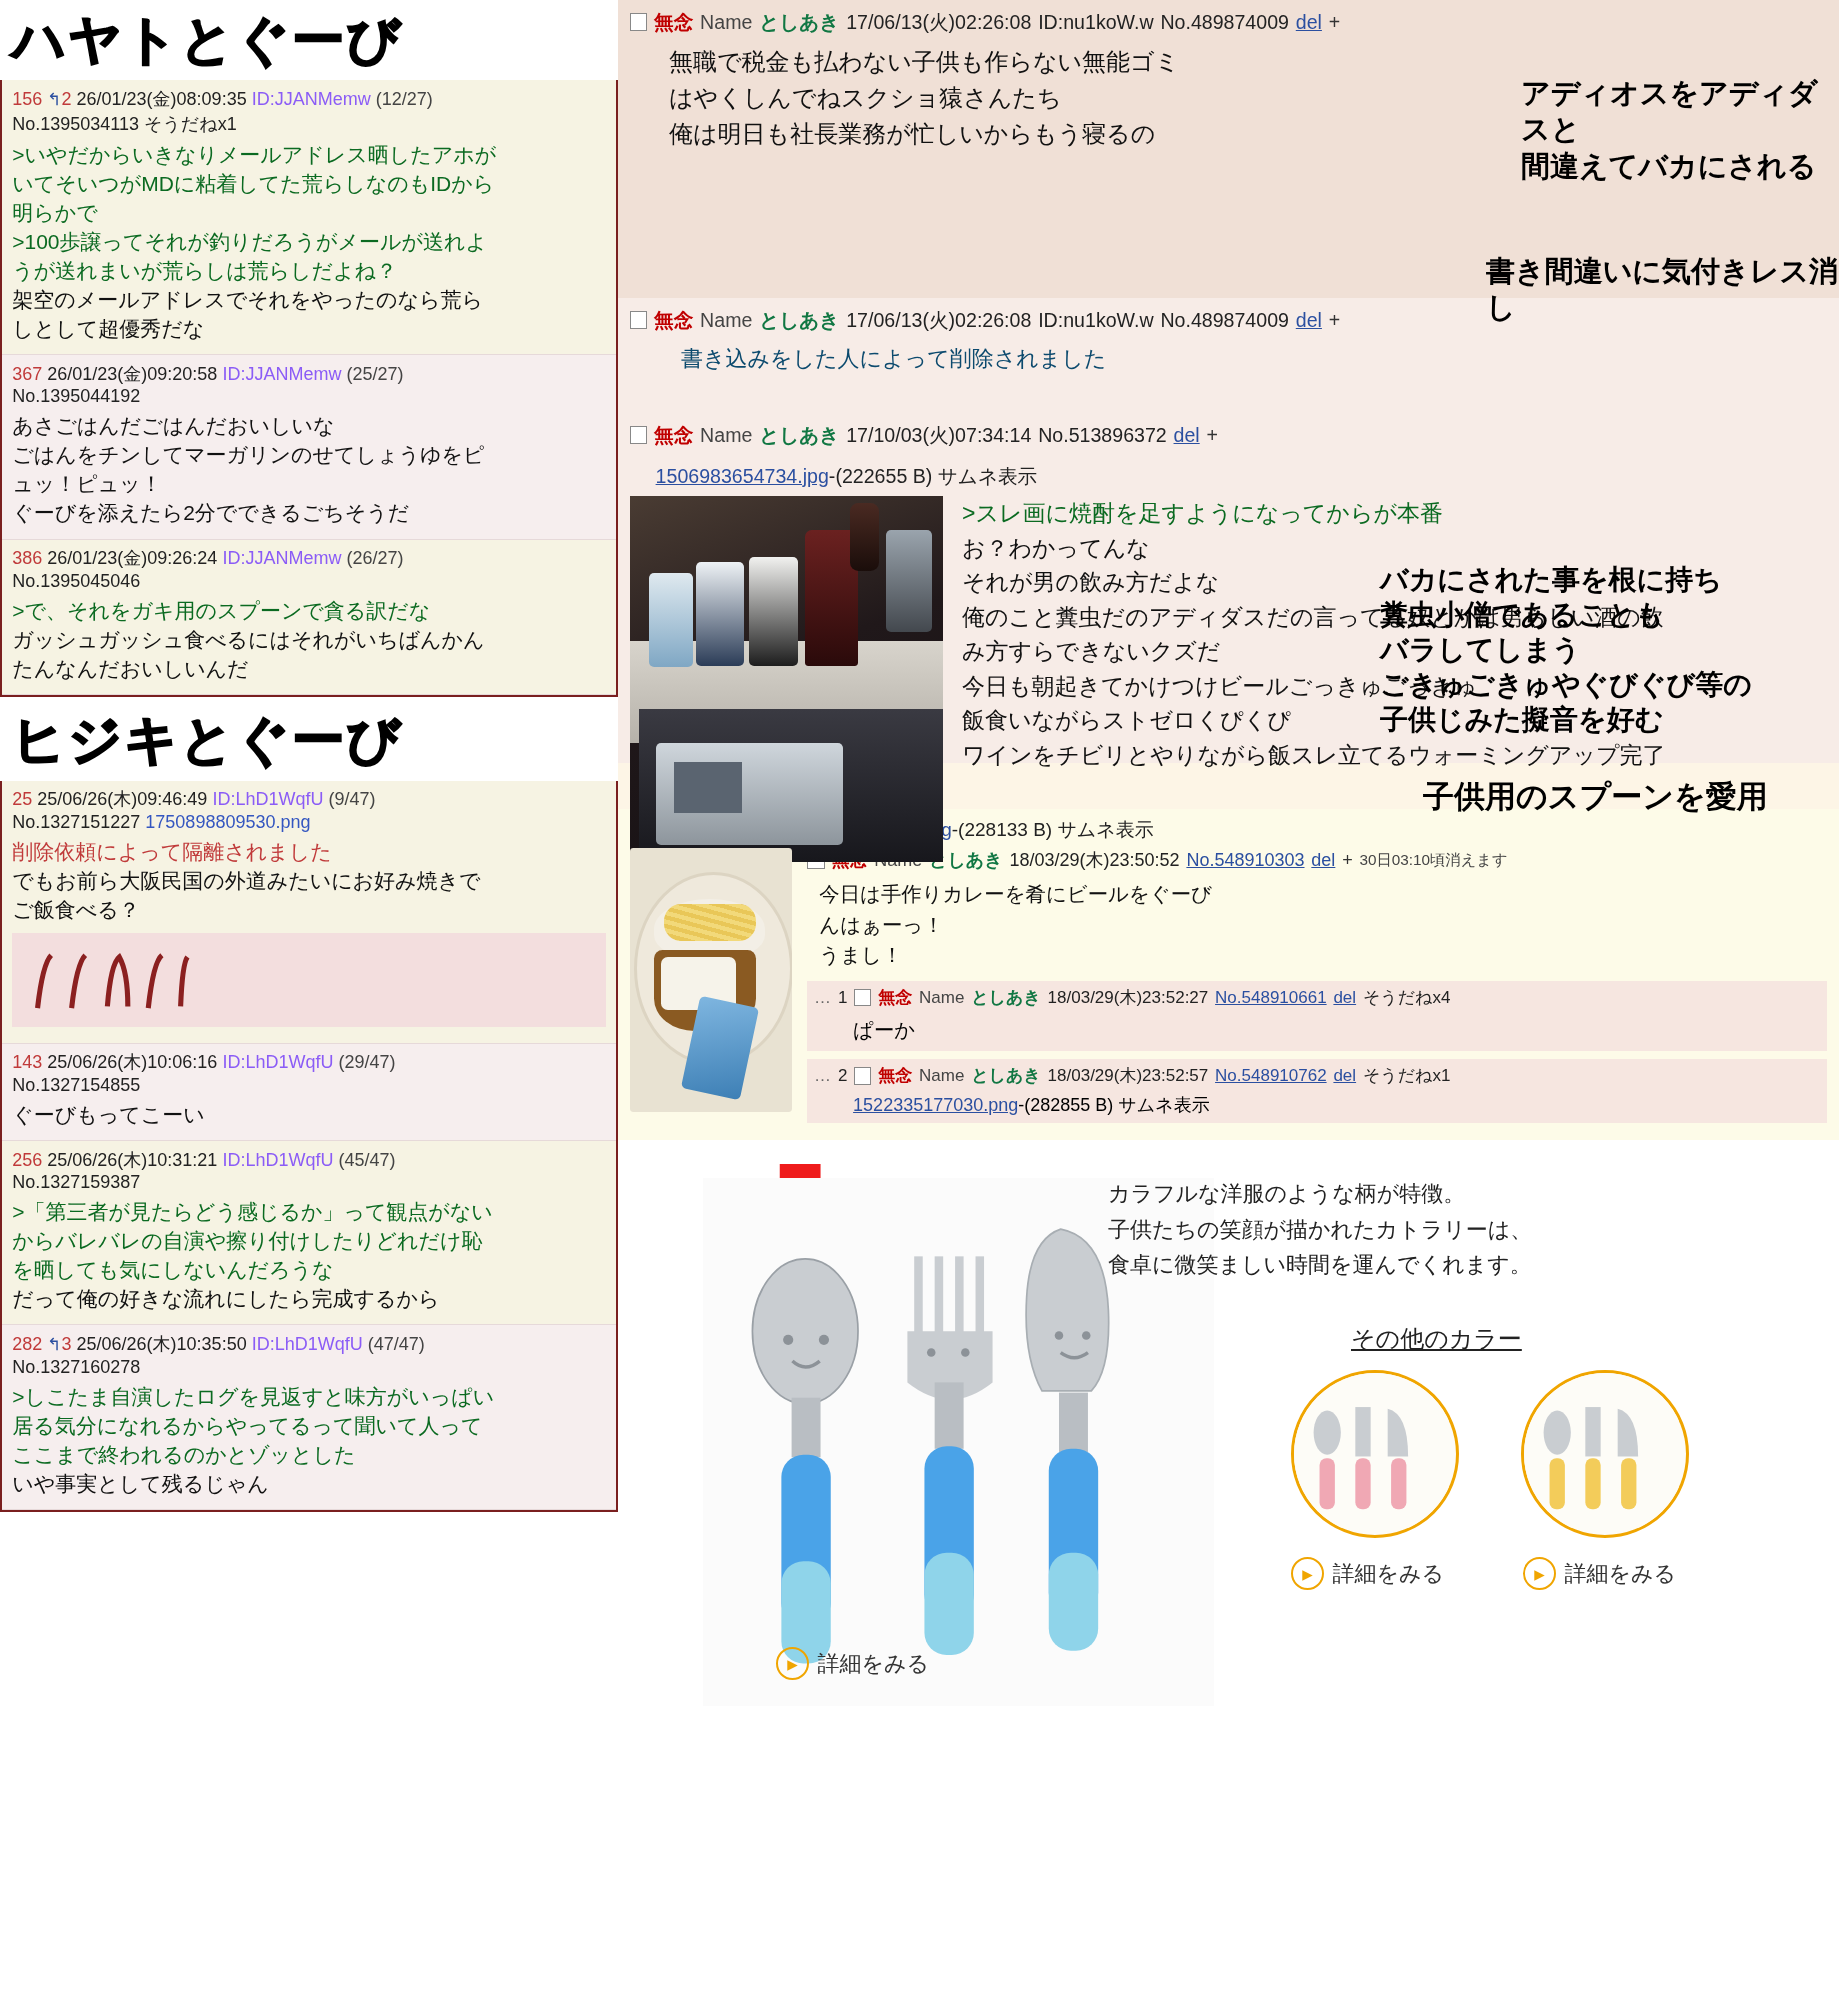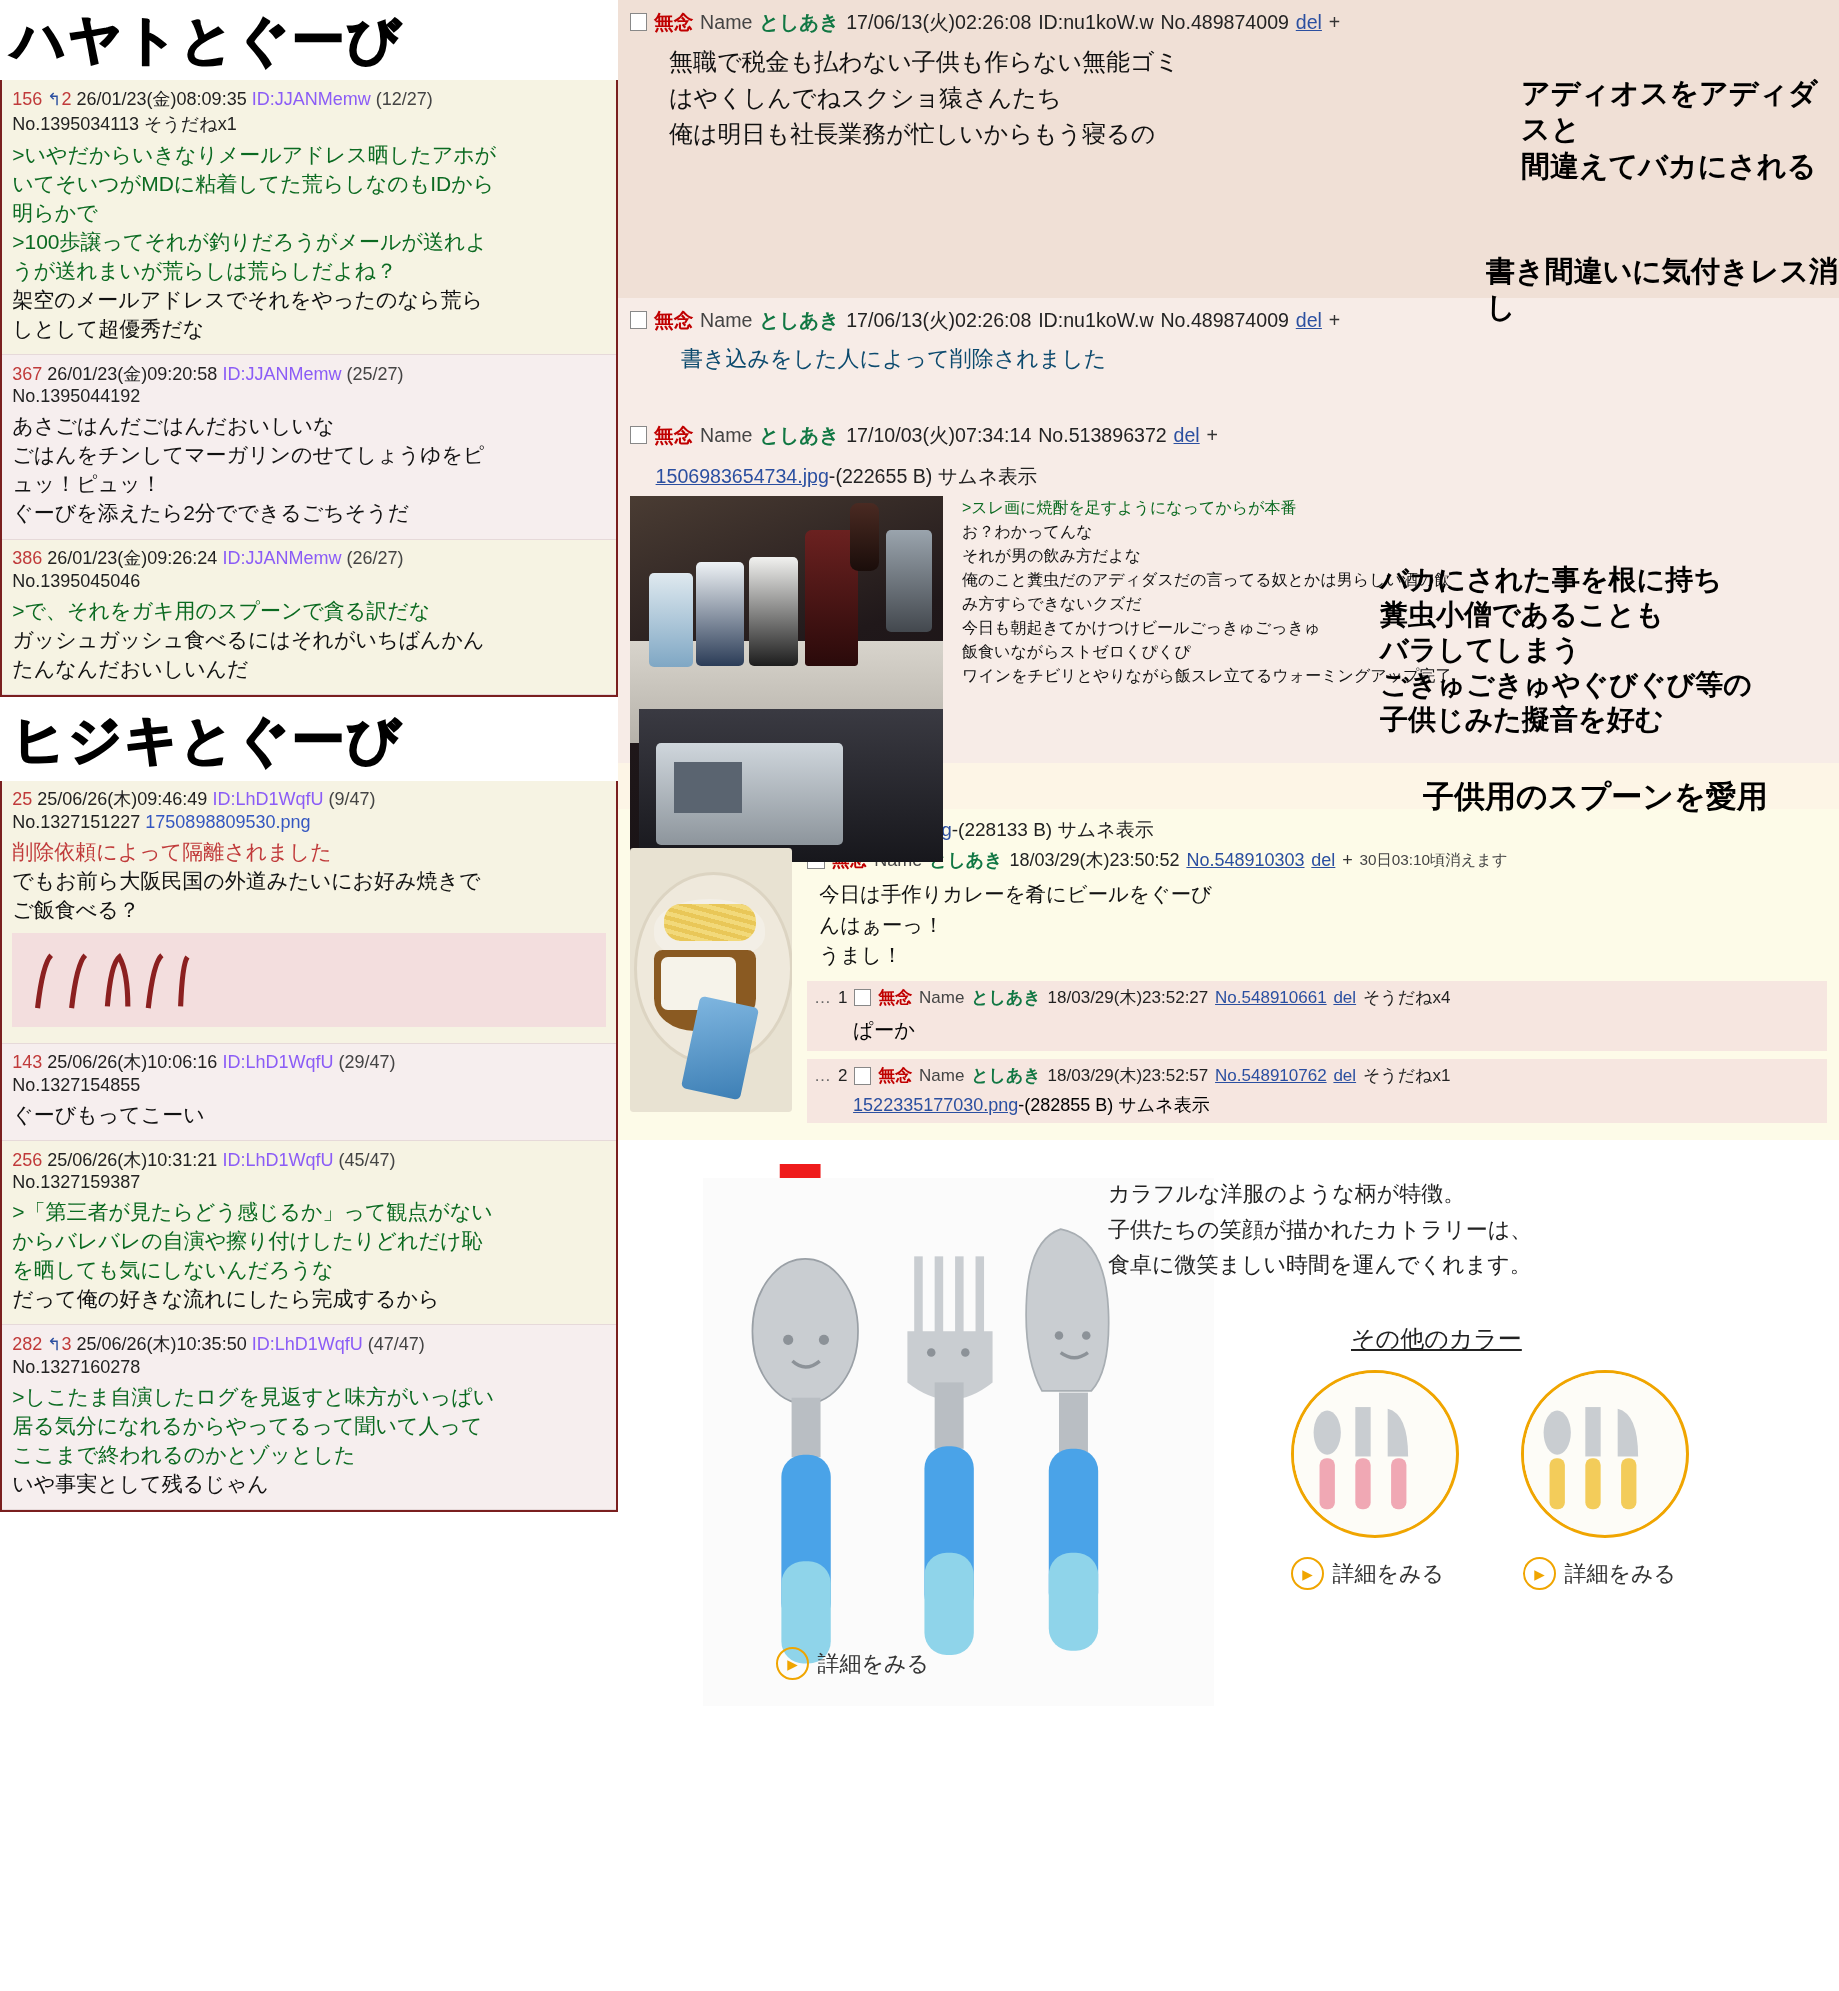--- a/index.html
+++ b/index.html
@@ -31,21 +31,21 @@
   .futaba{background:#f0e0d6;padding:8.5px 12px;}
   .futaba.alt{background:#f7ece7;}
   .f-head{font-size:19.6px;color:#222;display:flex;align-items:center;gap:6.8px;flex-wrap:wrap;}
   .cb{width:15.3px;height:15.3px;border:0.9px solid #888;background:#fff;display:inline-block;}
   .subj{color:#c00000;font-weight:bold;}
   .nm{color:#117743;font-weight:bold;}
   .lbl{color:#444;}
   .del-link{color:#2b4fa0;text-decoration:underline;cursor:pointer;}
   .plus{color:#333;}
   .f-body{font-size:24px;line-height:1.5;color:#111;padding:8.5px 0 3.4px 39px;}
-  .f-body.small{font-size:16px;}
+  .f-body.small{font-size:23px;}
   .greq{color:#0b6a21;}
   .red-note{color:#0c4a6e;font-size:22px;padding:10.2px 0 6.8px 51px;}
   .file-line{font-size:19.6px;padding-left:25.6px;color:#222;}
   .file-link{color:#2b4fa0;text-decoration:underline;}
   .reload{color:#2b4fa0;text-decoration:underline;font-size:23px;}
 
   .ann{position:absolute;font-family:"DejaVu Sans",sans-serif;font-weight:bold;color:#000;font-size:29px;line-height:1.25;white-space:pre-line;}
 
   
   .ph{position:relative;overflow:hidden;background:#2a2320;}

